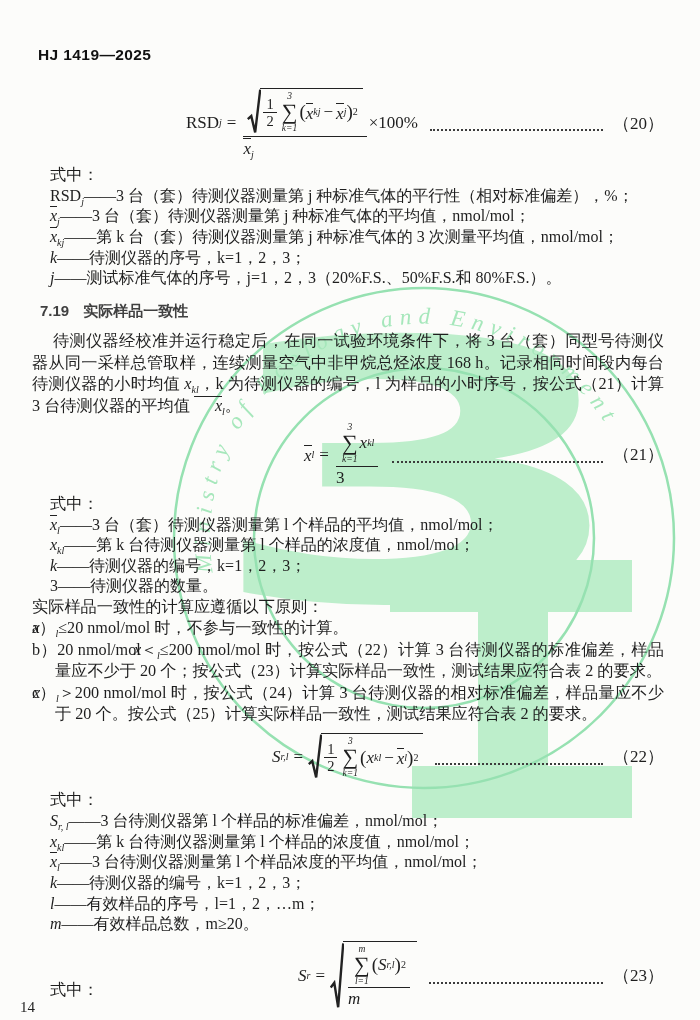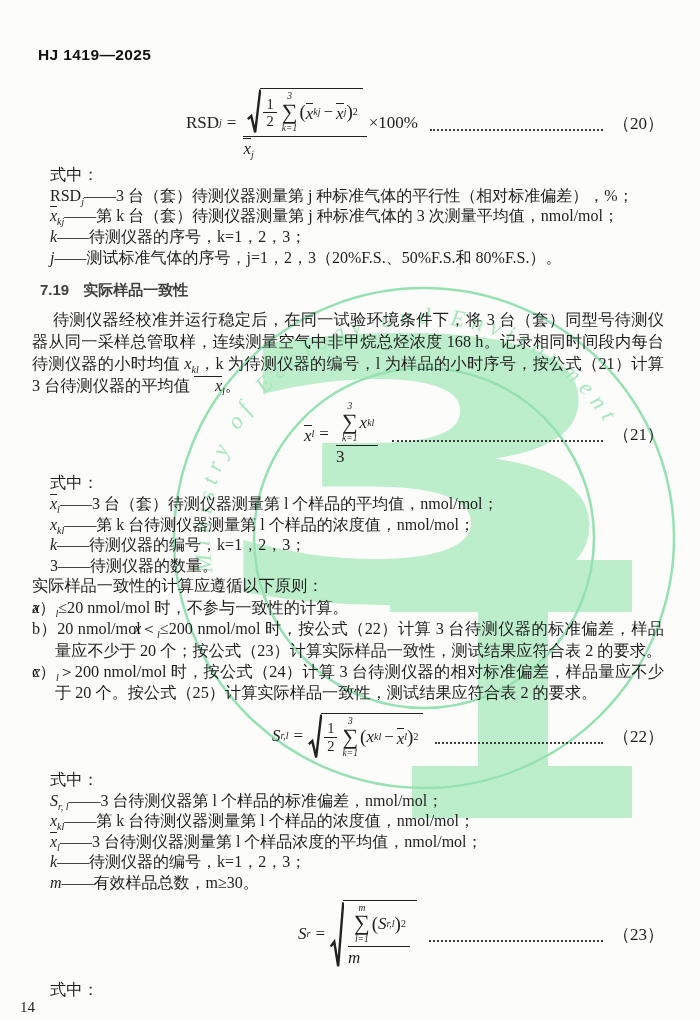--- a/index.html
+++ b/index.html
@@ -113,20 +113,21 @@
         </span>
         <span class="rm">×100%</span>
       </span>
       <span class="leader"></span>
       <span class="eqno">（20）</span>
     </div>
 
     <p class="kvlabel">式中：</p>
 
     <p class="defline"><span class="term"><span class="rm">RSD</span><sub>j</sub></span><span>——3 台（套）待测仪器测量第 j 种标准气体的平行性（相对标准偏差），%；</span></p>
+    <p class="defline"><span class="term"><i class="ov">x</i><sub>j</sub></span><span>——3 台（套）待测仪器测量第 j 种标准气体的平均值，nmol/mol；</span></p>
     <p class="defline"><span class="term"><i class="ov">x</i><sub>kj</sub></span><span>——第 k 台（套）待测仪器测量第 j 种标准气体的 3 次测量平均值，nmol/mol；</span></p>
     <p class="defline"><span class="term"><i>k</i></span><span>——待测仪器的序号，k=1，2，3；</span></p>
     <p class="defline"><span class="term"><i>j</i></span><span>——测试标准气体的序号，j=1，2，3（20%F.S.、50%F.S.和 80%F.S.）。</span></p>
 
     <div class="section-h"><span class="sn">7.19</span><span>实际样品一致性</span></div>
 
     <p class="para"><span>待测仪器经校准并运行稳定后，在同一试验环境条件下，将 3 台（套）同型号待测仪器从同一采样总管取样，连续测量空气中非甲烷总烃浓度 168 h。记录相同时间段内每台待测仪器的小时均值 </span><i>x</i><sub>kl</sub><span>，k 为待测仪器的编号，l 为样品的小时序号，按公式（21）计算 3 台待测仪器的平均值 </span><i class="ov">x</i><sub>l</sub><span>。</span></p>
 
     <div class="eqrow e21">
       <span class="m" style="margin-left:272px;">
@@ -196,21 +197,22 @@
       <span class="leader"></span>
       <span class="eqno">（22）</span>
     </div>
 
     <p class="kvlabel" style="margin-top:10px;">式中：</p>
 
     <p class="defline"><span class="term"><i>S</i><sub>r, l</sub></span><span>——3 台待测仪器第 l 个样品的标准偏差，nmol/mol；</span></p>
     <p class="defline"><span class="term"><i>x</i><sub>kl</sub></span><span>——第 k 台待测仪器测量第 l 个样品的浓度值，nmol/mol；</span></p>
     <p class="defline"><span class="term"><i class="ov">x</i><sub>l</sub></span><span>——3 台待测仪器测量第 l 个样品浓度的平均值，nmol/mol；</span></p>
     <p class="defline"><span class="term"><i>k</i></span><span>——待测仪器的编号，k=1，2，3；</span></p>
-    <p class="defline"><span class="term"><i>m</i></span><span>——有效样品总数，m≥30。</span></p>
+    <p class="defline"><span class="term"><i>l</i></span><span>——有效样品的序号，l=1，2，…m；</span></p>
+    <p class="defline"><span class="term"><i>m</i></span><span>——有效样品总数，m≥20。</span></p>
 
     <div class="eqrow e23">
       <span class="m" style="margin-left:266px;">
         <i>S</i>
           <sub>r</sub>
         <span class="eqs">=</span>
         <span class="sqrt">
           <svg class="radsvg" viewBox="0 0 18 60" preserveAspectRatio="none">
               <path d="M1 40 L5.5 36 L10.5 57 L17 2" fill="none" stroke="#222" stroke-width="2.4" vector-effect="non-scaling-stroke"></path>
             </svg>

